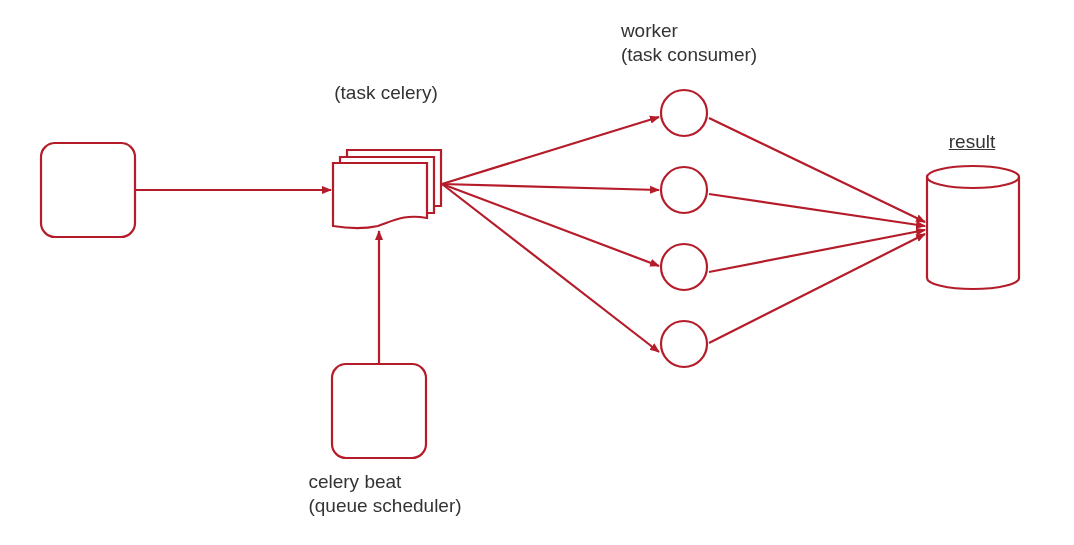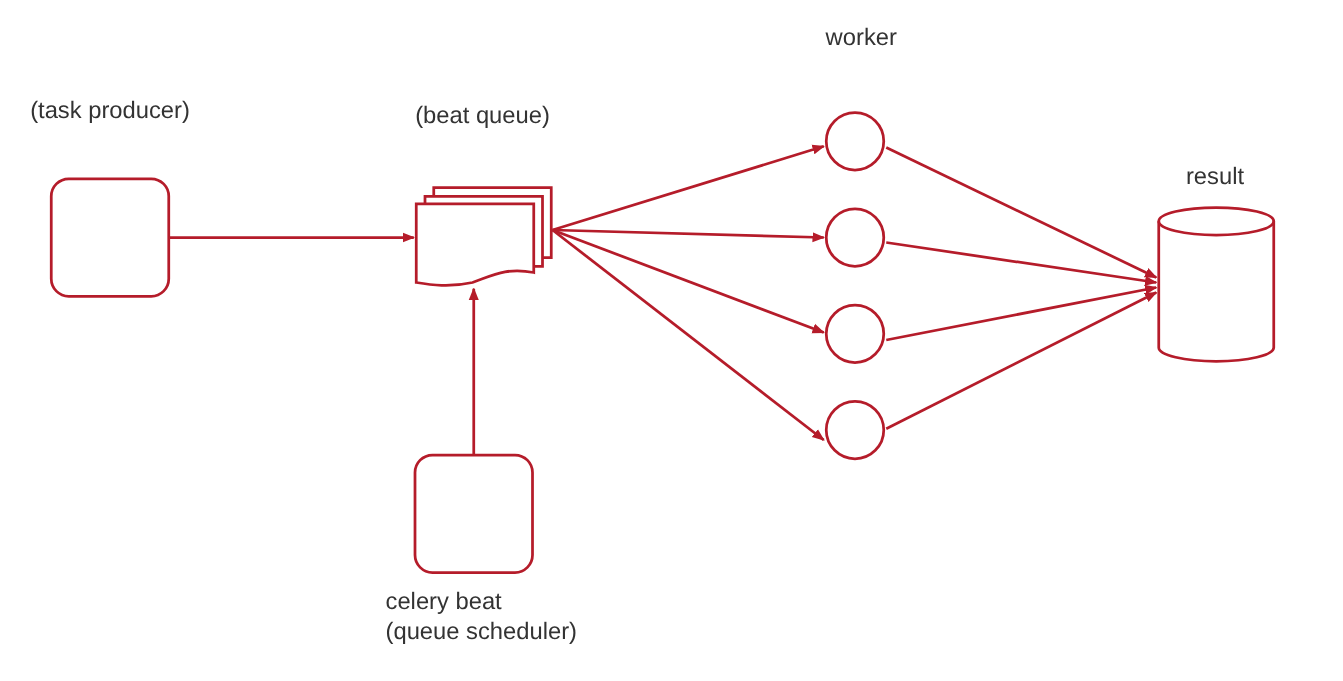--- a/index.html
+++ b/index.html
@@ -47,31 +47,31 @@
     <line x1="442" y1="184" x2="659" y2="266" marker-end="url(#arr)"></line>
     <line x1="442" y1="184" x2="659" y2="352" marker-end="url(#arr)"></line>
     <line x1="709" y1="118" x2="925" y2="222" marker-end="url(#arr)"></line>
     <line x1="709" y1="194" x2="925" y2="226" marker-end="url(#arr)"></line>
     <line x1="709" y1="272" x2="925" y2="230" marker-end="url(#arr)"></line>
     <line x1="709" y1="343" x2="925" y2="234" marker-end="url(#arr)"></line>
   </g>
 </svg>
 
 <div class="lbl" style="left:88px; top:77px;">
-  <div>(task producer)</div>
 </div>
 
 <div class="lbl" style="left:386px; top:81px;">
-  <div>(beat queue)</div>
+  <div>(task celery)</div>
 </div>
 
 <div class="lbl" style="left:689px; top:19px;">
   <div>worker</div>
+  <div>(task consumer)</div>
 </div>
 
-<div class="lbl" style="left:972px; top:130px;">
+<div class="lbl" style="left:972px; top:130px;text-decoration:underline;">
   <div>result</div>
 </div>
 
 <div class="lbl" style="left:385px; top:470px;">
   <div>celery beat</div>
   <div>(queue scheduler)</div>
 </div>
 
 </body></html>

